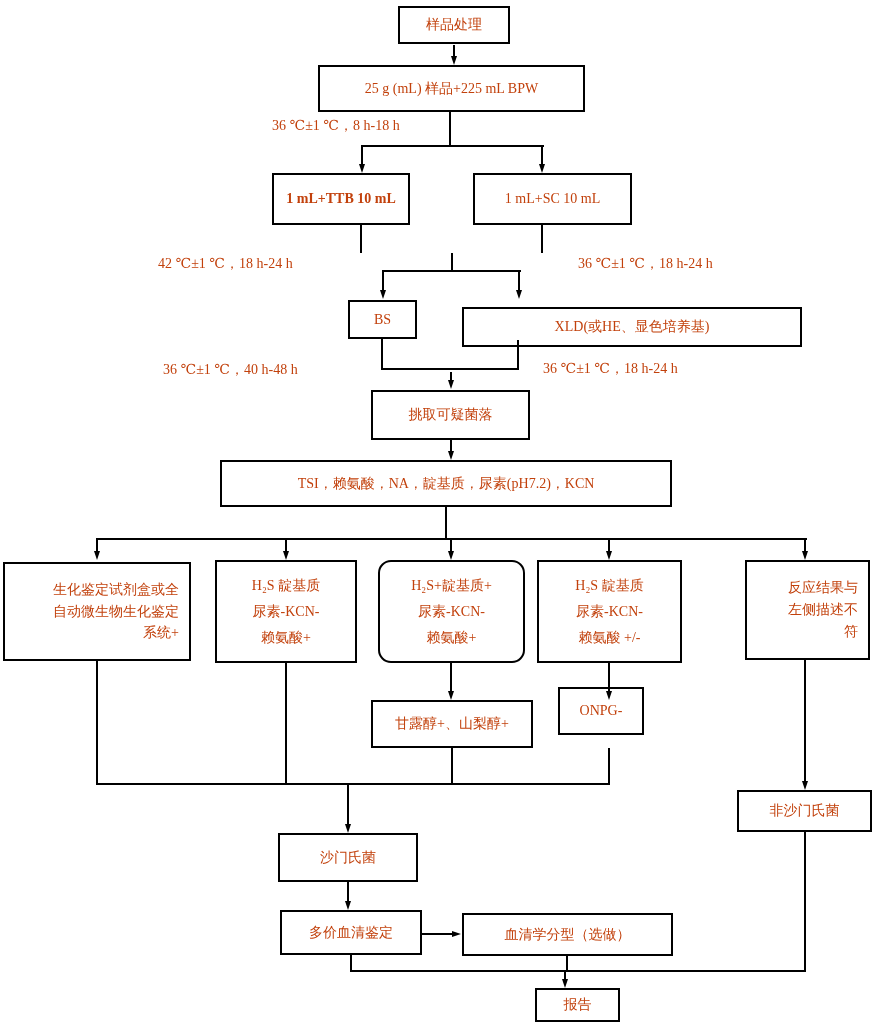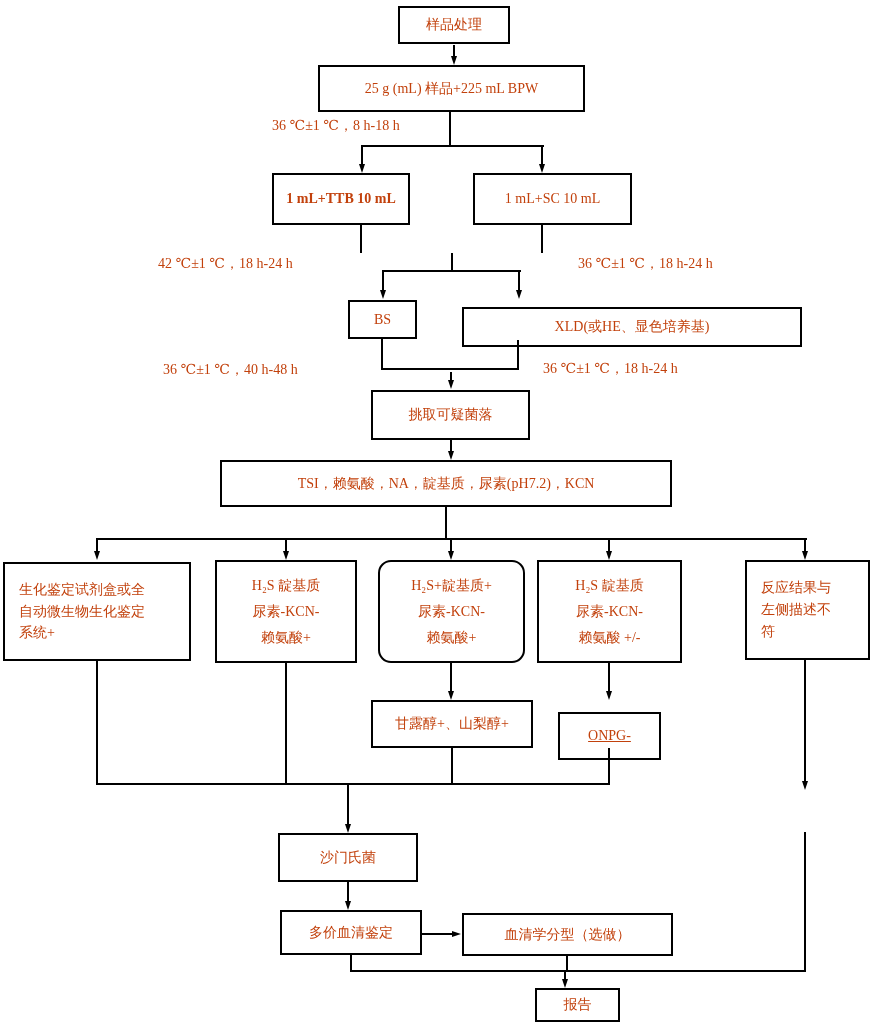--- a/index.html
+++ b/index.html
@@ -24,21 +24,21 @@
     line-height:1.25;
   }
   .box-3l{
     flex-direction:column;
     justify-content:space-evenly;
     padding:6px 4px;
   }
   .box-left{
     flex-direction:column;
     justify-content:center;
-    align-items:flex-start;
+    align-items:flex-end;
     text-align:left;
     padding:6px 10px 6px 14px;
     line-height:1.55;
   }
   .lbl{
     position:absolute;
     font-size:14px;
     white-space:nowrap;
   }
   .ln{position:absolute;background:#000;}
@@ -93,21 +93,22 @@
     <div>赖氨酸 +/-</div>
   </div>
 
   <div class="box box-left" style="left:745px;top:560px;width:125px;height:100px;font-family:Liberation Serif, serif;">
     <div>反应结果与</div>
     <div>左侧描述不</div>
     <div>符</div>
   </div>
 
   <div class="box" style="left:371px;top:700px;width:162px;height:48px;">甘露醇+、山梨醇+</div>
-  <div class="box" style="left:558px;top:712px;width:103px;height:48px;text-decoration:underline;">ONPG-</div>
+  <div class="box" style="left:558px;top:687px;width:86px;height:48px;">ONPG-</div>
+  <div class="box" style="left:737px;top:790px;width:135px;height:42px;">非沙门氏菌</div>
   <div class="box" style="left:278px;top:833px;width:140px;height:49px;">沙门氏菌</div>
   <div class="box" style="left:280px;top:910px;width:142px;height:45px;">多价血清鉴定</div>
   <div class="box" style="left:462px;top:913px;width:211px;height:43px;">血清学分型（选做）</div>
   <div class="box" style="left:523px;top:988px;width:85px;height:34px;margin-left:12px;">报告</div>
 
   <div class="lbl" style="left:272px;top:117px;">36 ℃±1 ℃，8 h-18 h</div>
   <div class="lbl" style="left:158px;top:255px;">42 ℃±1 ℃，18 h-24 h</div>
   <div class="lbl" style="left:578px;top:255px;">36 ℃±1 ℃，18 h-24 h</div>
   <div class="lbl" style="left:163px;top:361px;">36 ℃±1 ℃，40 h-48 h</div>
   <div class="lbl" style="left:543px;top:360px;">36 ℃±1 ℃，18 h-24 h</div>

